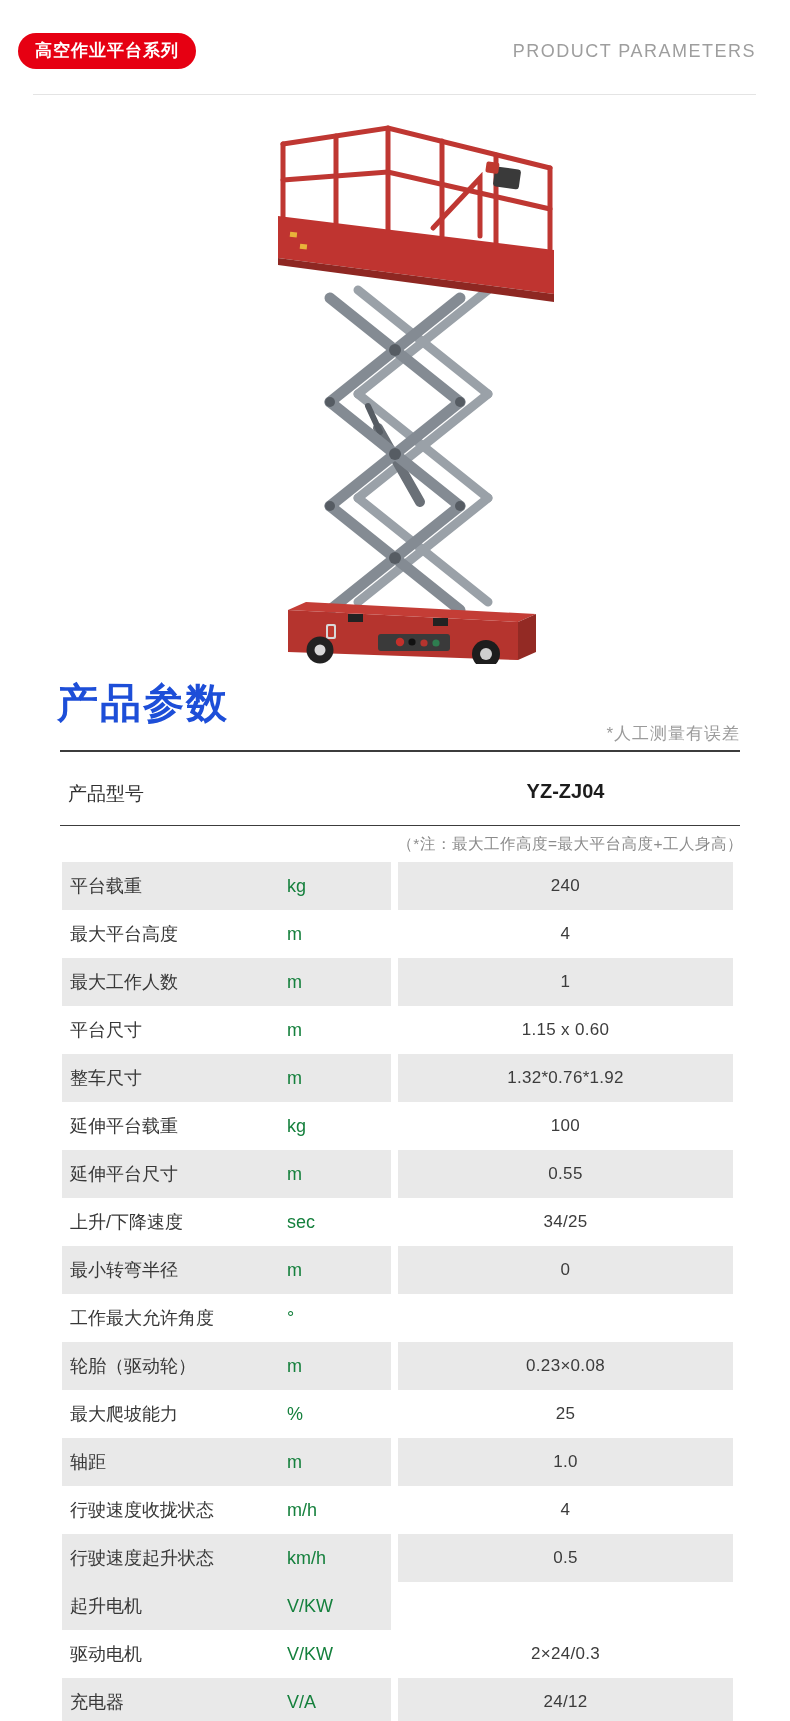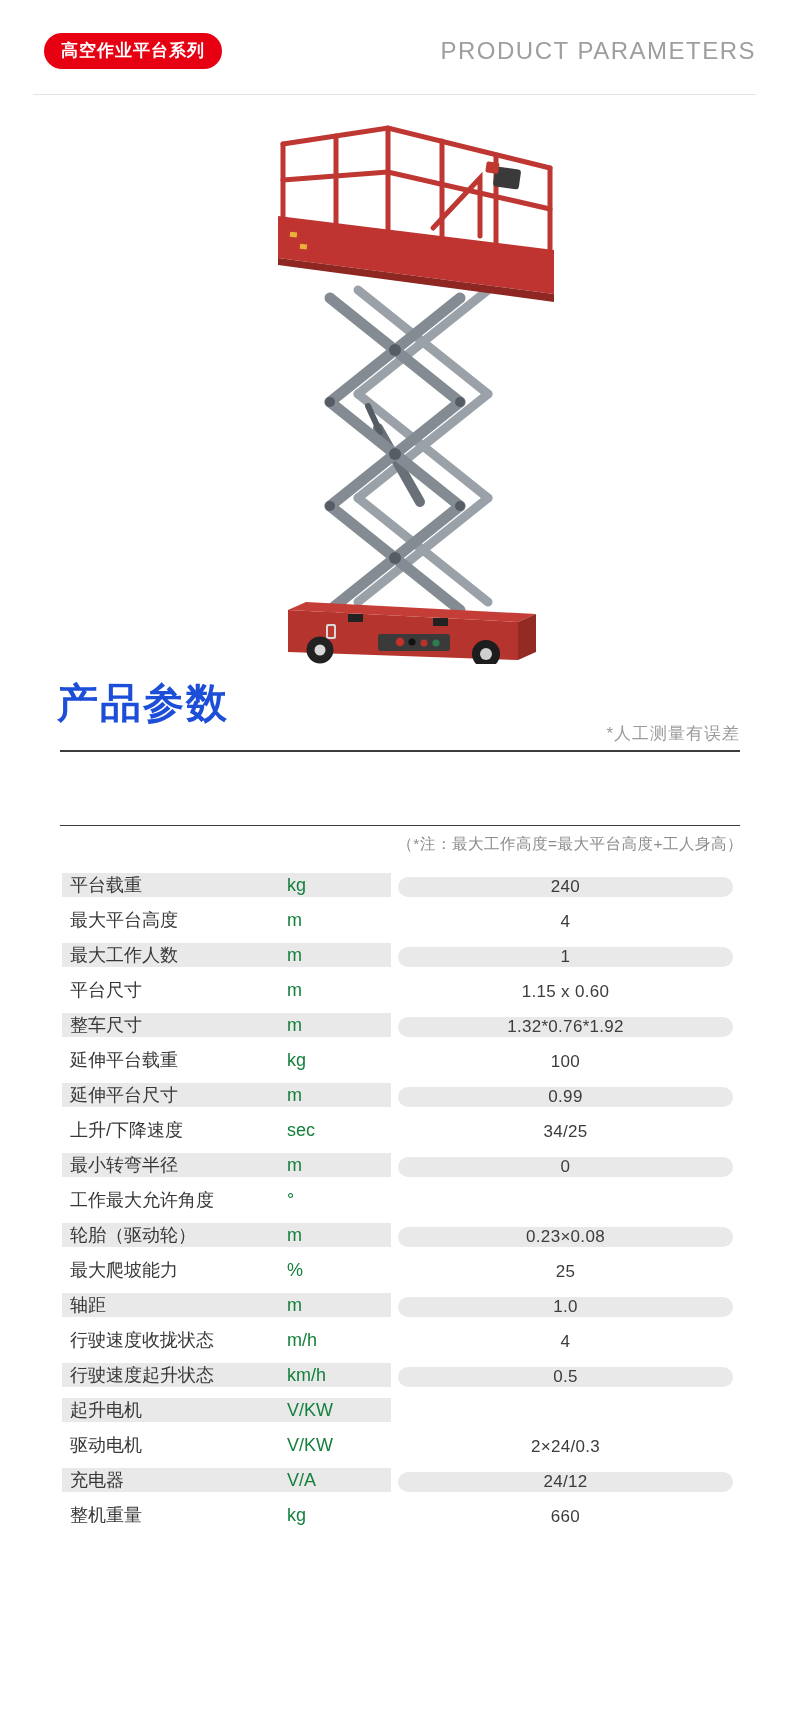--- a/index.html
+++ b/index.html
@@ -1,46 +1,46 @@
 <!DOCTYPE html>
 <html><head>
 <meta charset="utf-8">
 <style>
   html,body{margin:0;padding:0;background:#ffffff;}
   body{font-family:"Liberation Sans","DejaVu Sans",sans-serif;color:#333;}
   .page{position:relative;width:790px;height:1721px;background:#fff;margin:0 auto;overflow:hidden;}
 
   
-  .hdr{position:absolute;top:30px;left:44px;right:34px;height:42px;display:flex;justify-content:space-between;align-items:center;}
+  .hdr{position:absolute;top:30px;left:18px;right:34px;height:42px;display:flex;justify-content:space-between;align-items:center;}
   .badge{background:#e60012;color:#fff;font-size:17px;font-weight:bold;line-height:1;padding:9px 17px 10px;border-radius:19px;letter-spacing:1px;}
-  .hdr-en{color:#9e9e9e;font-size:24px;letter-spacing:1.5px;font-weight:500;}
+  .hdr-en{color:#9e9e9e;font-size:18px;letter-spacing:1.5px;font-weight:500;}
   .hr-light{position:absolute;top:94px;left:33px;right:34px;border-top:1px solid #e4e4e4;}
 
   
   .figure{position:absolute;top:106px;left:228px;width:334px;height:558px;}
 
   
   .sec-title{position:absolute;top:676px;left:57px;font-size:41px;font-weight:800;color:#1d4ed8;letter-spacing:2px;}
   .measure-note{position:absolute;top:722px;right:50px;font-size:17px;color:#9b9b9b;letter-spacing:1px;}
   .hr-dark{position:absolute;top:750px;left:60px;right:50px;border-top:2px solid #3c3c3c;}
 
   
   .model-row{position:absolute;top:763px;left:60px;right:50px;height:60px;}
   .model-label{position:absolute;left:8px;top:18px;font-size:19px;color:#2f2f2f;}
   .model-value{position:absolute;left:338px;width:335px;top:17px;text-align:center;font-size:20px;font-weight:bold;color:#1c1c1c;}
   .hr-mid{position:absolute;top:825px;left:60px;right:50px;border-top:1px solid #3c3c3c;}
 
   .table-note{position:absolute;top:834px;right:47px;font-size:15.5px;color:#8b8b8b;letter-spacing:.5px;}
 
   
   .spec-table{position:absolute;top:862px;left:62px;width:671px;}
-  .row{display:flex;height:35px;align-items:flex-end;}
+  .row{display:flex;height:48px;}
   .cell-left{position:relative;width:329px;display:flex;align-items:center;}
   .cell-gap{width:7px;}
-  .cell-right{width:335px;display:flex;align-items:center;justify-content:center;border-radius:14px;}
+  .cell-right{width:335px;display:flex;align-items:center;justify-content:center;}
   .row.shaded .cell-left,.row.shaded .cell-right{background:#e9e9e9;}
   .label{margin-left:8px;font-size:18px;color:#383838;}
   .unit{position:absolute;left:225px;font-size:18px;color:#15803d;}
   .value{font-size:17px;color:#3c3c3c;letter-spacing:.3px;}
 </style>
 </head>
 <body>
 
 <div class="page">
 
@@ -120,20 +120,24 @@
         <circle cx="92" cy="544" r="5.5" fill="#d8d8d8"></circle>
       <circle cx="258" cy="548" r="14" fill="#1d1d1d"></circle>
         <circle cx="258" cy="548" r="6" fill="#cfcfcf"></circle>
     </svg>
   </div>
 
   <div class="sec-title">产品参数</div>
   <div class="measure-note">*人工测量有误差</div>
   <div class="hr-dark"></div>
 
+  <div class="model-row">
+    <div class="model-label">产品型号</div>
+    <div class="model-value">YZ-ZJ04</div>
+  </div>
   <div class="hr-mid"></div>
 
   <div class="table-note">（*注：最大工作高度=最大平台高度+工人身高）</div>
 
   <div class="spec-table">
     <div class="row shaded">
       <div class="cell-left">
         <span class="label">平台载重</span>
         <span class="unit">kg</span>
       </div>
@@ -198,21 +202,21 @@
       </div>
     </div>
 
     <div class="row shaded">
       <div class="cell-left">
         <span class="label">延伸平台尺寸</span>
         <span class="unit">m</span>
       </div>
       <div class="cell-gap"></div>
       <div class="cell-right">
-        <span class="value">0.99</span>
+        <span class="value">0.55</span>
       </div>
     </div>
 
     <div class="row">
       <div class="cell-left">
         <span class="label">上升/下降速度</span>
         <span class="unit">sec</span>
       </div>
       <div class="cell-gap"></div>
       <div class="cell-right">

